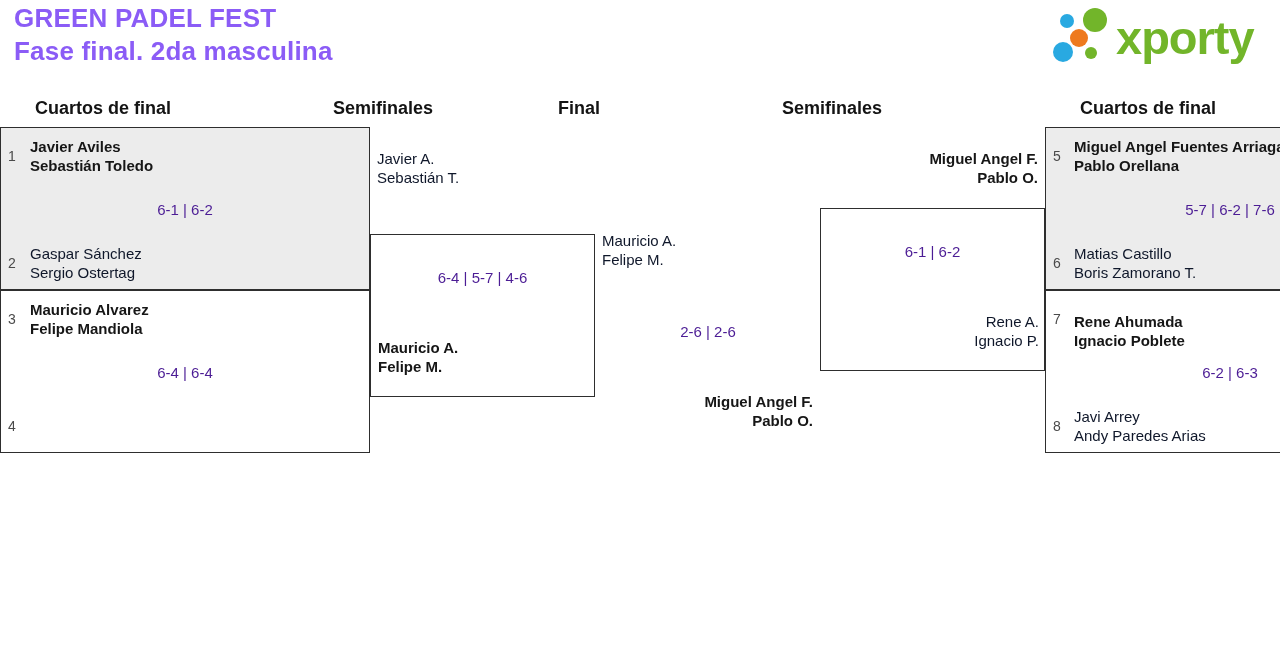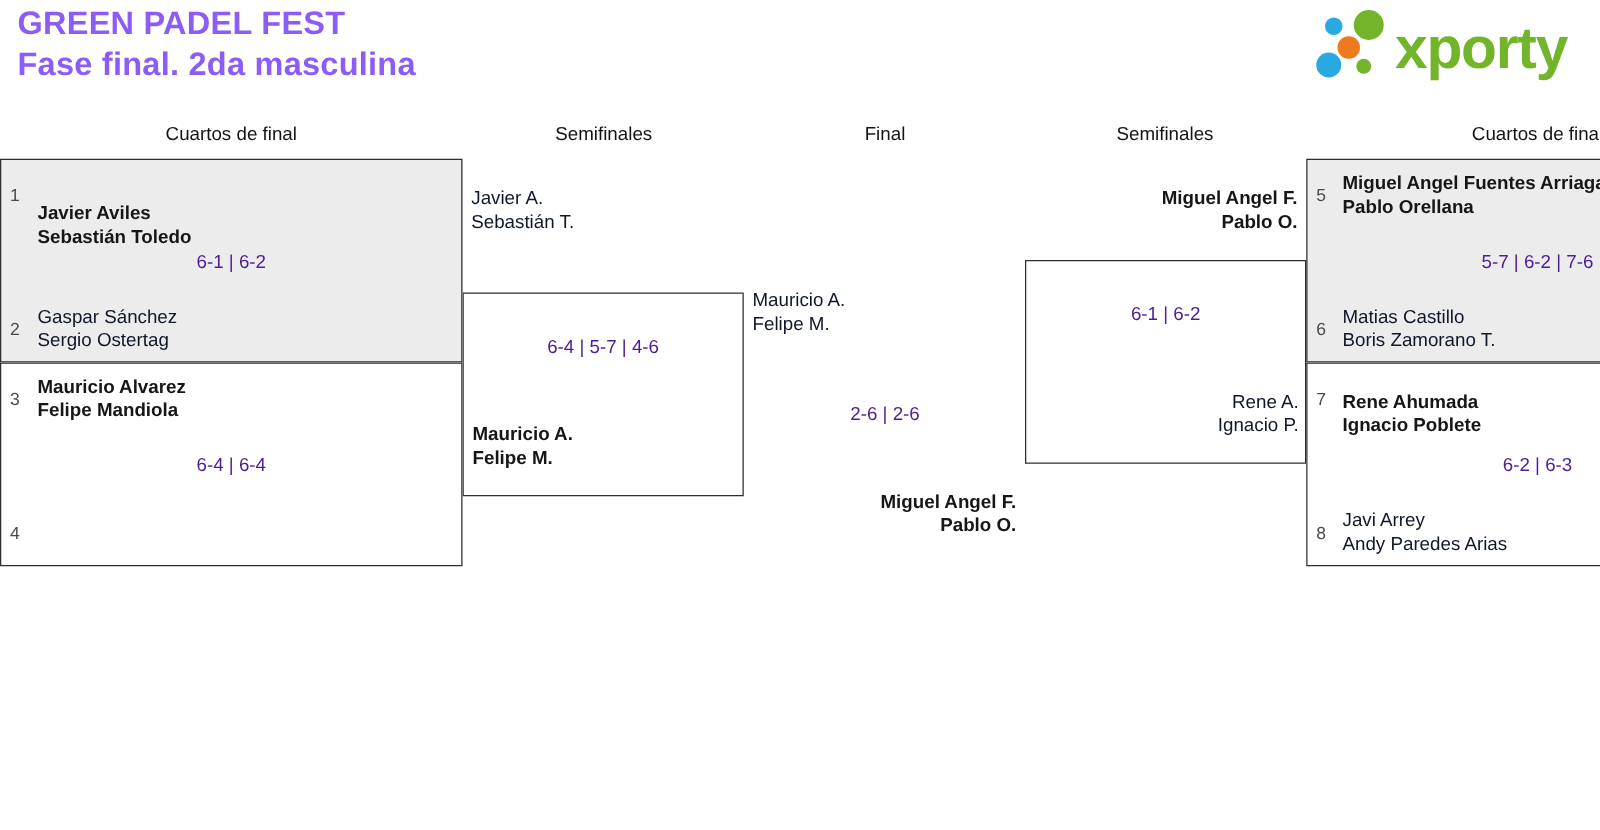--- a/index.html
+++ b/index.html
@@ -11,22 +11,22 @@
     font-family:"Liberation Sans", sans-serif;
     color:#1c1c1c;
   }
   .page-title {
     position:absolute; left:14px; top:2px;
     font-size:26px; line-height:33px; font-weight:700;
     color:#8b5cf6; letter-spacing:0.2px;
   }
   .round-header {
     position:absolute; top:97px; height:22px;
-    font-size:15px; font-weight:400; color:#141414;
-    text-align:center; line-height:22px; white-space:nowrap;
+    font-size:18px; font-weight:700; color:#141414;
+    line-height:22px; white-space:nowrap;
   }
   .match-box {
     position:absolute;
     border:1px solid #2e2e2e;
     box-sizing:border-box;
     background:#ffffff;
   }
   .match-box.shaded { background:#ececec; }
   .seed {
     position:absolute; width:18px;
@@ -72,21 +72,21 @@
 </div>
 
 <div class="round-header" style="left:35px;  width:300px;">Cuartos de final</div>
 <div class="round-header" style="left:333px; width:300px;">Semifinales</div>
 <div class="round-header" style="left:558px; width:300px;">Final</div>
 <div class="round-header" style="left:782px; width:300px;">Semifinales</div>
 <div class="round-header" style="left:1080px;width:300px;">Cuartos de final</div>
 
 <div class="match-box shaded" style="left:0px; top:127px; width:370px; height:163px;">
 
-  <div class="team winner" style="left:29px; top:9px;margin-top:24px;">
+  <div class="team winner" style="left:29px; top:9px;">
     <div>Javier Aviles</div>
     <div>Sebastián Toledo</div>
   </div>
   <div class="score" style="left:0px; top:72px; width:368px;">6-1 | 6-2</div>
 
   <div class="team" style="left:29px; top:116px;">
     <div>Gaspar Sánchez</div>
     <div>Sergio Ostertag</div>
   </div>
 </div>

